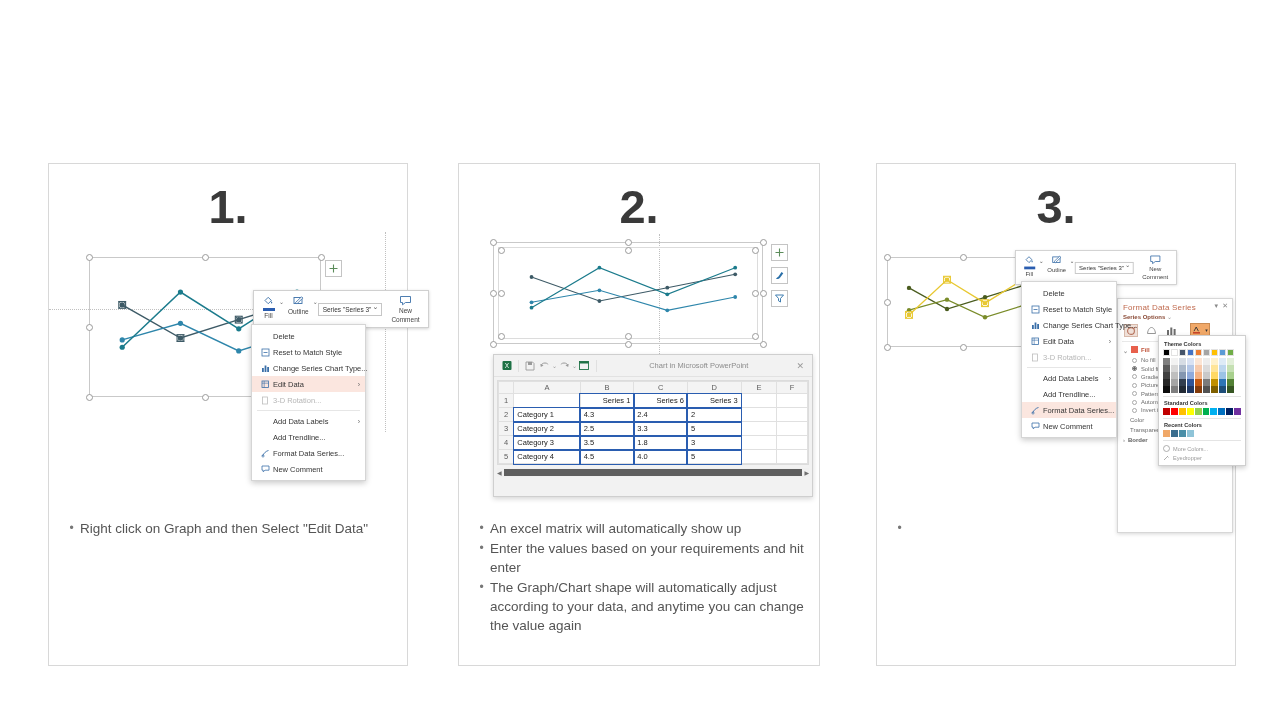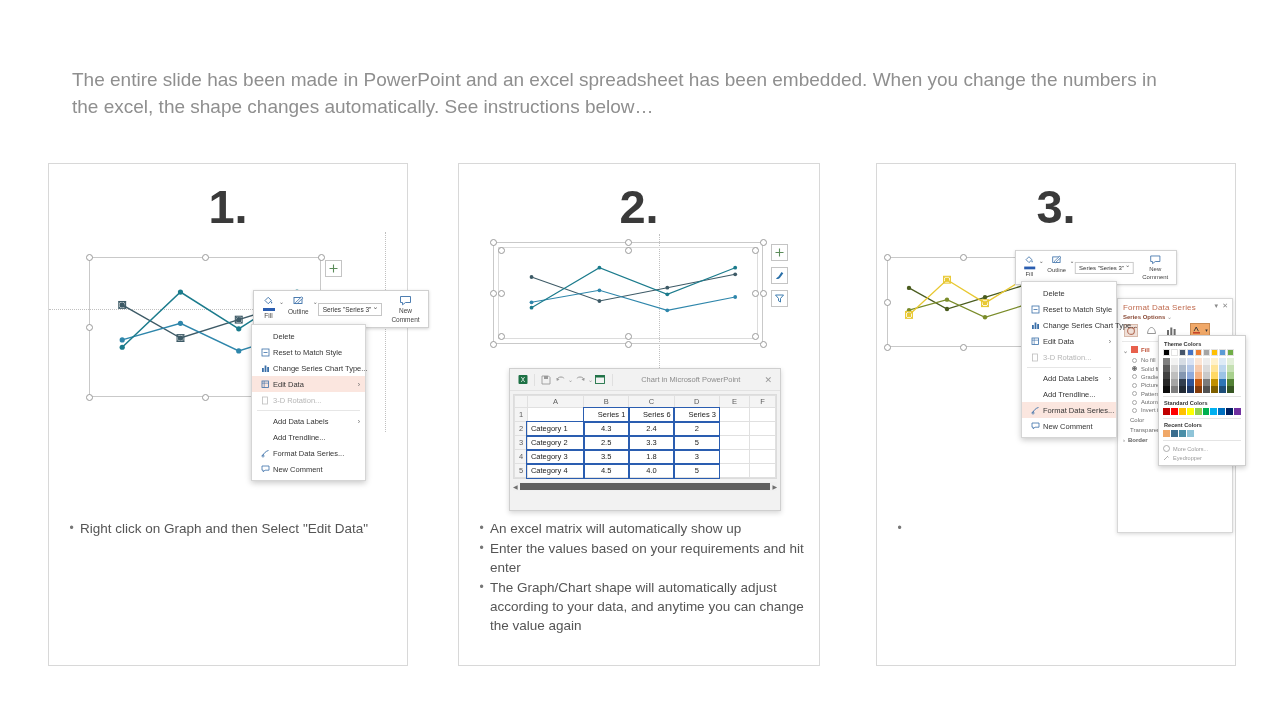--- a/index.html
+++ b/index.html
@@ -92,21 +92,21 @@
   .xl-ico { width: 15px; height: 14px; display:flex; align-items:center; justify-content:center;
             font-size: 9px; color:#9a9a9a; }
   .xl-title { flex:1; text-align:center; font-size: 7.5px; color:#8c8c8c; }
   .xl-close { font-size: 9px; color:#9a9a9a; padding-right:2px;}
   .xlgrid { background:#fff; margin: 3px; border:1px solid #dcdcdc; }
   table.sheet { border-collapse: collapse; table-layout: fixed; font-size: 7.5px; color:#222; }
   table.sheet th, table.sheet td { border: 1px solid #e0e0e0; height: 14px; padding: 0 3px; font-weight: normal;}
   table.sheet thead th { background:#f4f4f4; color:#5c5c5c; text-align:center; height: 12px;}
   td.rowhdr { background:#f4f4f4; color:#5c5c5c; text-align:center; width: 12px; }
   td.cat { text-align:left; }
-  td.num { text-align:center; }
+  td.num { text-align:left; }
   .hdrcell { color:#222; text-align:right; }
   .selrange { outline: 1.5px solid #2a5db0; }
   .xl-hscroll { height: 9px; margin: 0 3px 3px 3px; background:#f0f0f0; display:flex; align-items:center; }
   .xl-hthumb { height: 7px; background:#5f5f5f; }
 
   
   .fpane { position: absolute; background: #fff; border: 1px solid #d7d7d7;
            box-shadow: 0 1px 4px rgba(0,0,0,.16); z-index: 22; margin-top: 11px; }
   .fp-title { font-size: 8px; color: #c06a4e; padding: 4px 5px 1px 5px; letter-spacing:.2px;}
   .fp-sub   { font-size: 6px; color: #8a4a36; padding: 0 5px 2px 5px; font-weight:bold;}
@@ -131,21 +131,20 @@
   .cp-div { height:1px; background:#e4e4e4; margin:3px 0; }
   .cp-act { display:flex; align-items:center; font-size:5.6px; color:#9a9a9a; padding:1px 0; gap:3px;}
   .swatchbtn { position:absolute; width:20px; height:13px; background:#f0a868;
                border:1px solid #c98a52; display:flex; align-items:center; justify-content:center;}
 </style>
 </head>
 <body>
 
 <div class="slide">
 
-  <div class="subtitle">The entire slide has been made in PowerPoint and an excel spreadsheet has been embedded. When you change the numbers in the excel, the shape changes automatically. See instructions below…</div>
 
   <div class="panel" id="panel-1">
     <div class="panel-num">1.</div>
 
     <div class="dashline" style="left:0;  top:145px; width:360px;"></div>
     <div class="dashcol" style="left:336px; top:68px; height:200px;"></div>
 
     <div class="chartbox" id="p1-chart" style="left:40px; top:93px; width:232px; height:140px;">
       <svg id="p1-svg" width="230" height="138" style="position:absolute;left:0;top:0;">
           <polyline points="32.2,46.92000000000001 90.46666666666667,80.04 148.73333333333335,61.64 207.00000000000006,43.239999999999995" fill="none" stroke="#3d5a66" stroke-width="1.5"></polyline>
@@ -352,21 +351,21 @@
       <svg width="11" height="11" viewBox="0 0 11 11">
         <path d="M2 9 C3 7.5 3.5 7 4.5 6.5 L7.5 2 L9.3 3.3 L6 7.8 C5.4 8.6 4 9.2 2 9z" fill="#2a6fa8"></path>
       </svg>
     </div>
     <div class="sidebtn" style="left:312px; top:126px;">
       <svg width="11" height="11" viewBox="0 0 11 11">
         <path d="M1.5 2h8l-3 3.5v3.5l-2-1.2V5.5z" fill="none" stroke="#2a6fa8" stroke-width=".9"></path>
       </svg>
     </div>
 
-    <div class="xlwin" style="left:34px; top:204px; width:272px; height:143px;margin-left:16px;">
+    <div class="xlwin" style="left:34px; top:190px; width:320px; height:143px;">
       <div class="xlbar">
         <span class="xl-ico">
           <svg width="11" height="11" viewBox="0 0 11 11">
               <rect x="0.5" y="1" width="9" height="9" rx="1" fill="#1d7145"></rect>
               <text x="5" y="8" font-size="6.5" fill="#fff" text-anchor="middle" font-family="Liberation Sans, sans-serif">X</text>
             </svg>
         </span>
         <span style="width:1px;height:12px;background:#e0e0e0;margin:0 3px;"></span>
         <span class="xl-ico">
           <svg width="10" height="10" viewBox="0 0 10 10">

